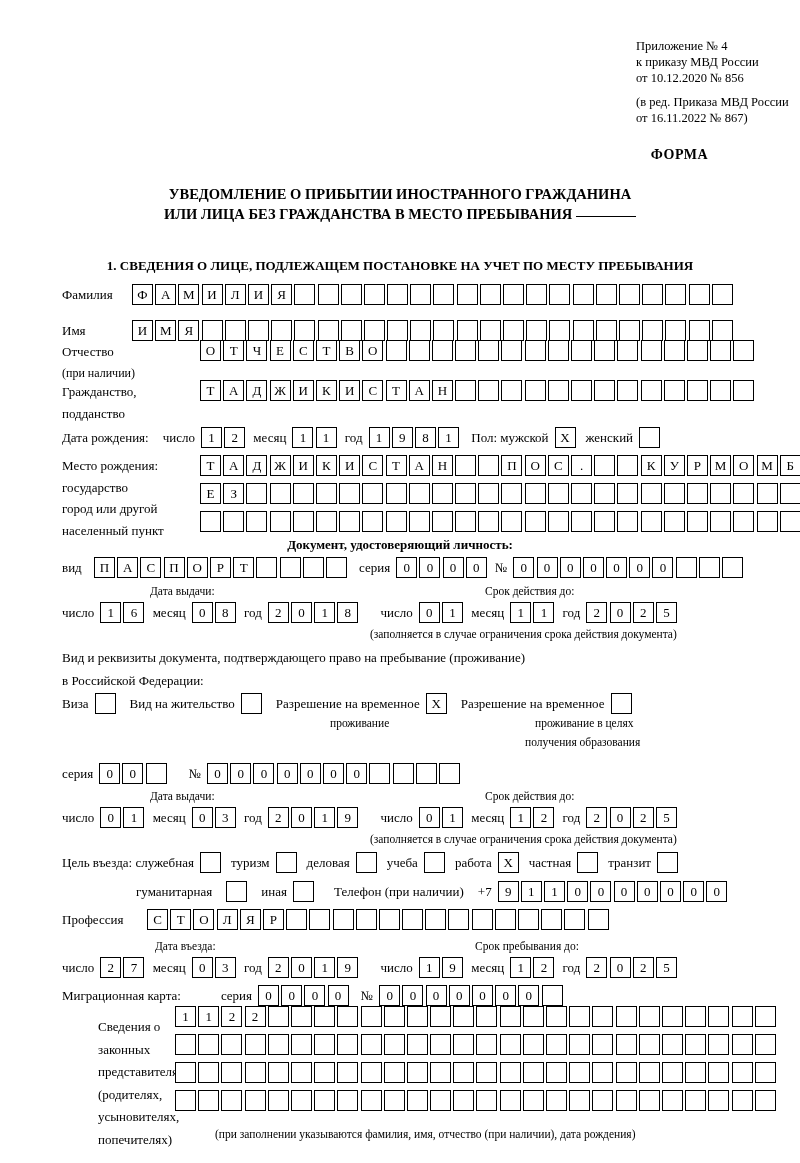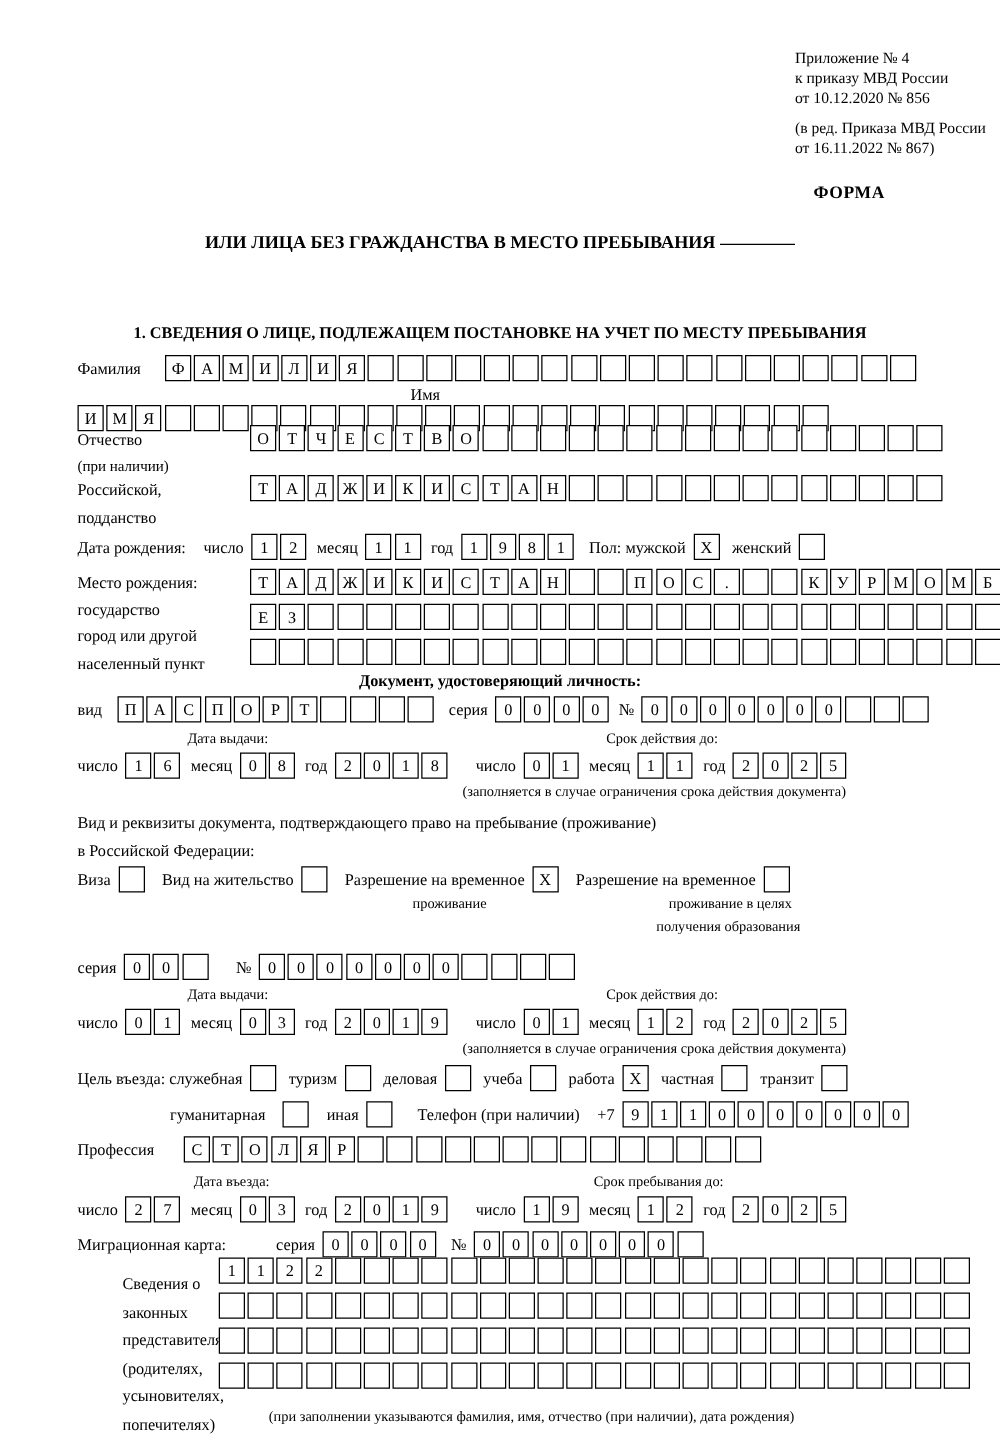--- a/index.html
+++ b/index.html
@@ -141,20 +141,21 @@
     <div>к приказу МВД России</div>
     <div>от 10.12.2020 № 856</div>
     <div class="gap"></div>
     <div>(в ред. Приказа МВД России</div>
     <div>от 16.11.2022 № 867)</div>
   </div>
 
   <div class="forma">ФОРМА</div>
 
   <div class="title">
+    <span>УВЕДОМЛЕНИЕ О ПРИБЫТИИ ИНОСТРАННОГО ГРАЖДАНИНА</span>
     <span class="line2">
       <span>ИЛИ ЛИЦА БЕЗ ГРАЖДАНСТВА В МЕСТО ПРЕБЫВАНИЯ</span>
       <span class="blank"></span>
     </span>
   </div>
 
   <div class="section-title">1. СВЕДЕНИЯ О ЛИЦЕ, ПОДЛЕЖАЩЕМ ПОСТАНОВКЕ НА УЧЕТ ПО МЕСТУ ПРЕБЫВАНИЯ</div>
 
   <div class="row" style="left:62px; top:284px;">
     <span class="lbl" style="width:70px;">Фамилия</span>
@@ -181,21 +182,21 @@
         <span class="cell"></span>
         <span class="cell"></span>
         <span class="cell"></span>
         <span class="cell"></span>
         <span class="cell"></span>
         <span class="cell"></span>
         <span class="cell"></span>
       </span>
   </div>
 
-  <div class="row" style="left:62px; top:308px;flex-direction:column;">
+  <div class="row" style="left:62px; top:320px;">
     <span class="lbl" style="width:70px;">Имя</span>
     <span class="boxes" id="name-boxes">
         <span class="cell">И</span>
         <span class="cell">М</span>
         <span class="cell">Я</span>
         <span class="cell"></span>
         <span class="cell"></span>
         <span class="cell"></span>
         <span class="cell"></span>
         <span class="cell"></span>
@@ -247,21 +248,21 @@
         <span class="cell"></span>
         <span class="cell"></span>
         <span class="cell"></span>
         <span class="cell"></span>
         <span class="cell"></span>
         <span class="cell"></span>
       </span>
   </div>
 
   <div class="multiline-label" style="left:62px; top:381px;">
-    <div>Российской,</div>
+    <div>Гражданство,</div>
     <div>подданство</div>
   </div>
   <div class="row" style="left:200px; top:380px;">
     <span class="boxes" id="citizenship-boxes">
         <span class="cell">Т</span>
         <span class="cell">А</span>
         <span class="cell">Д</span>
         <span class="cell">Ж</span>
         <span class="cell">И</span>
         <span class="cell">К</span>

